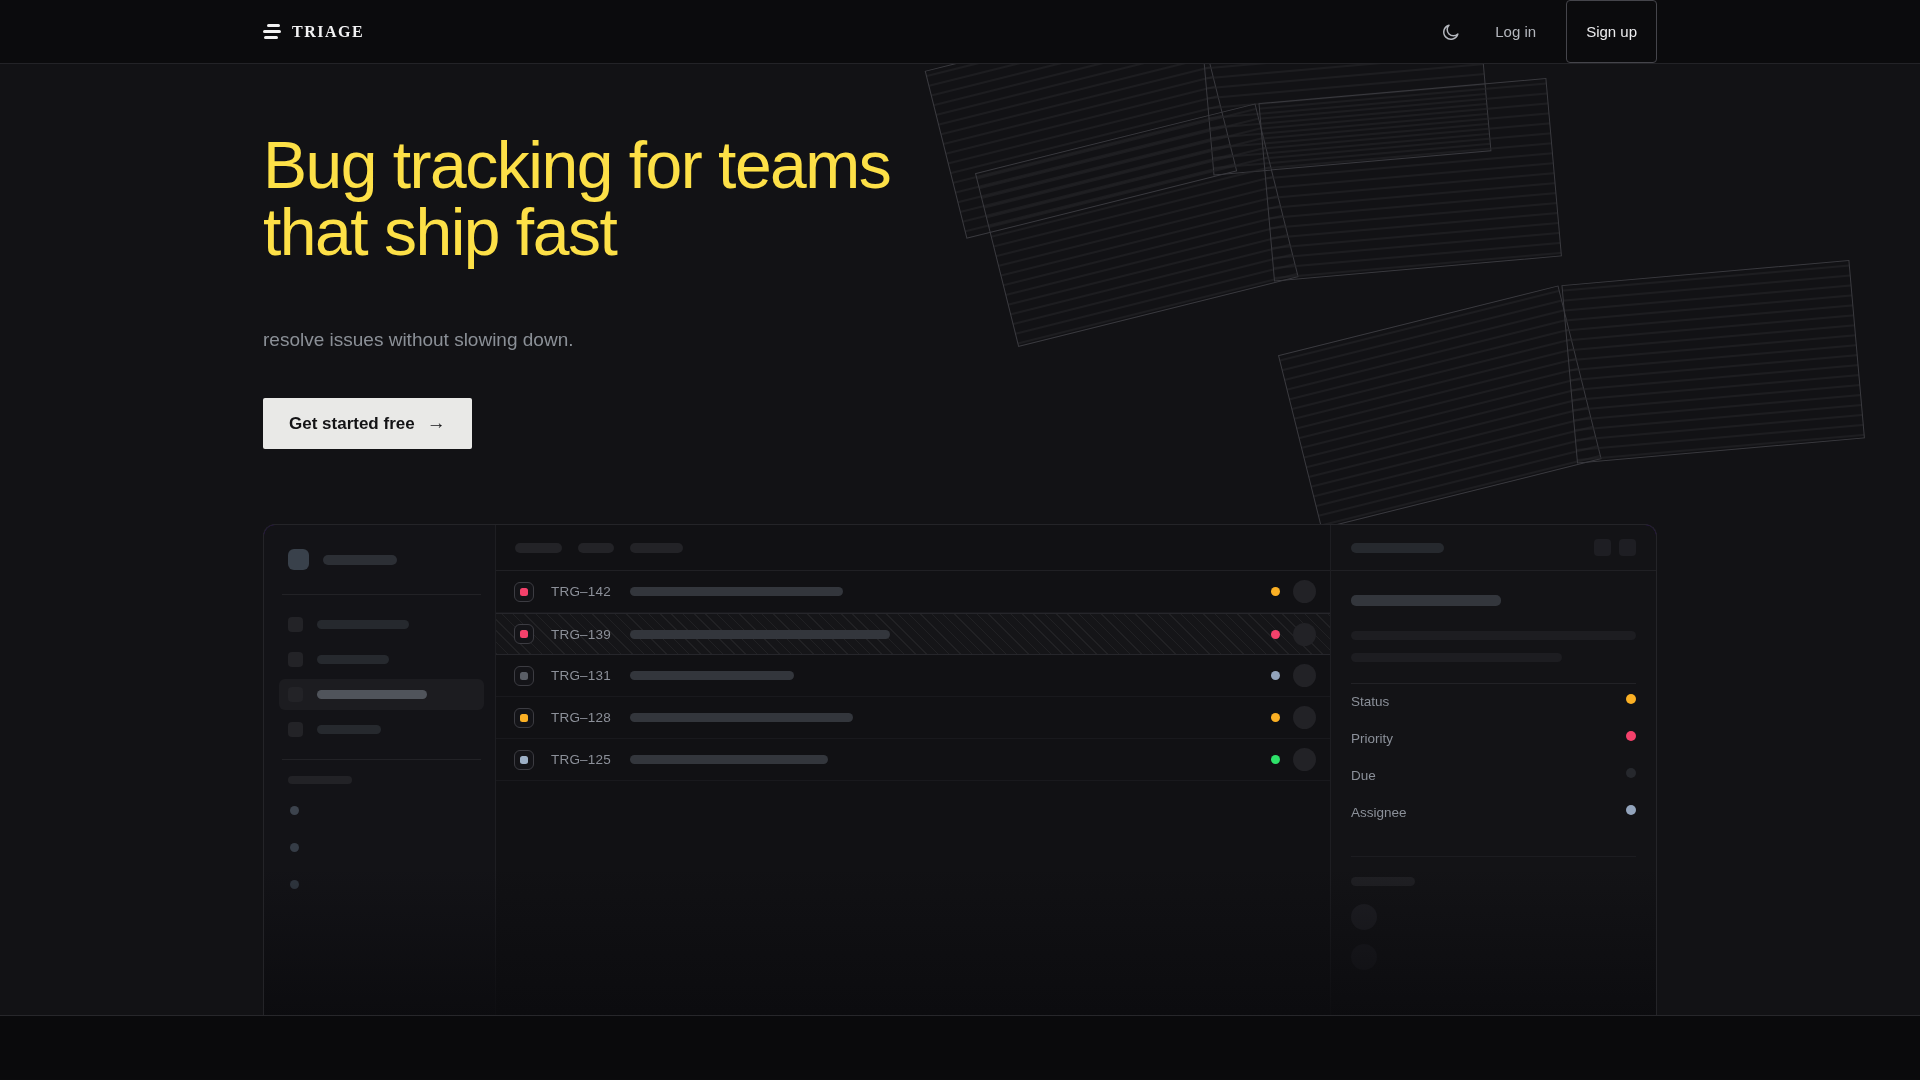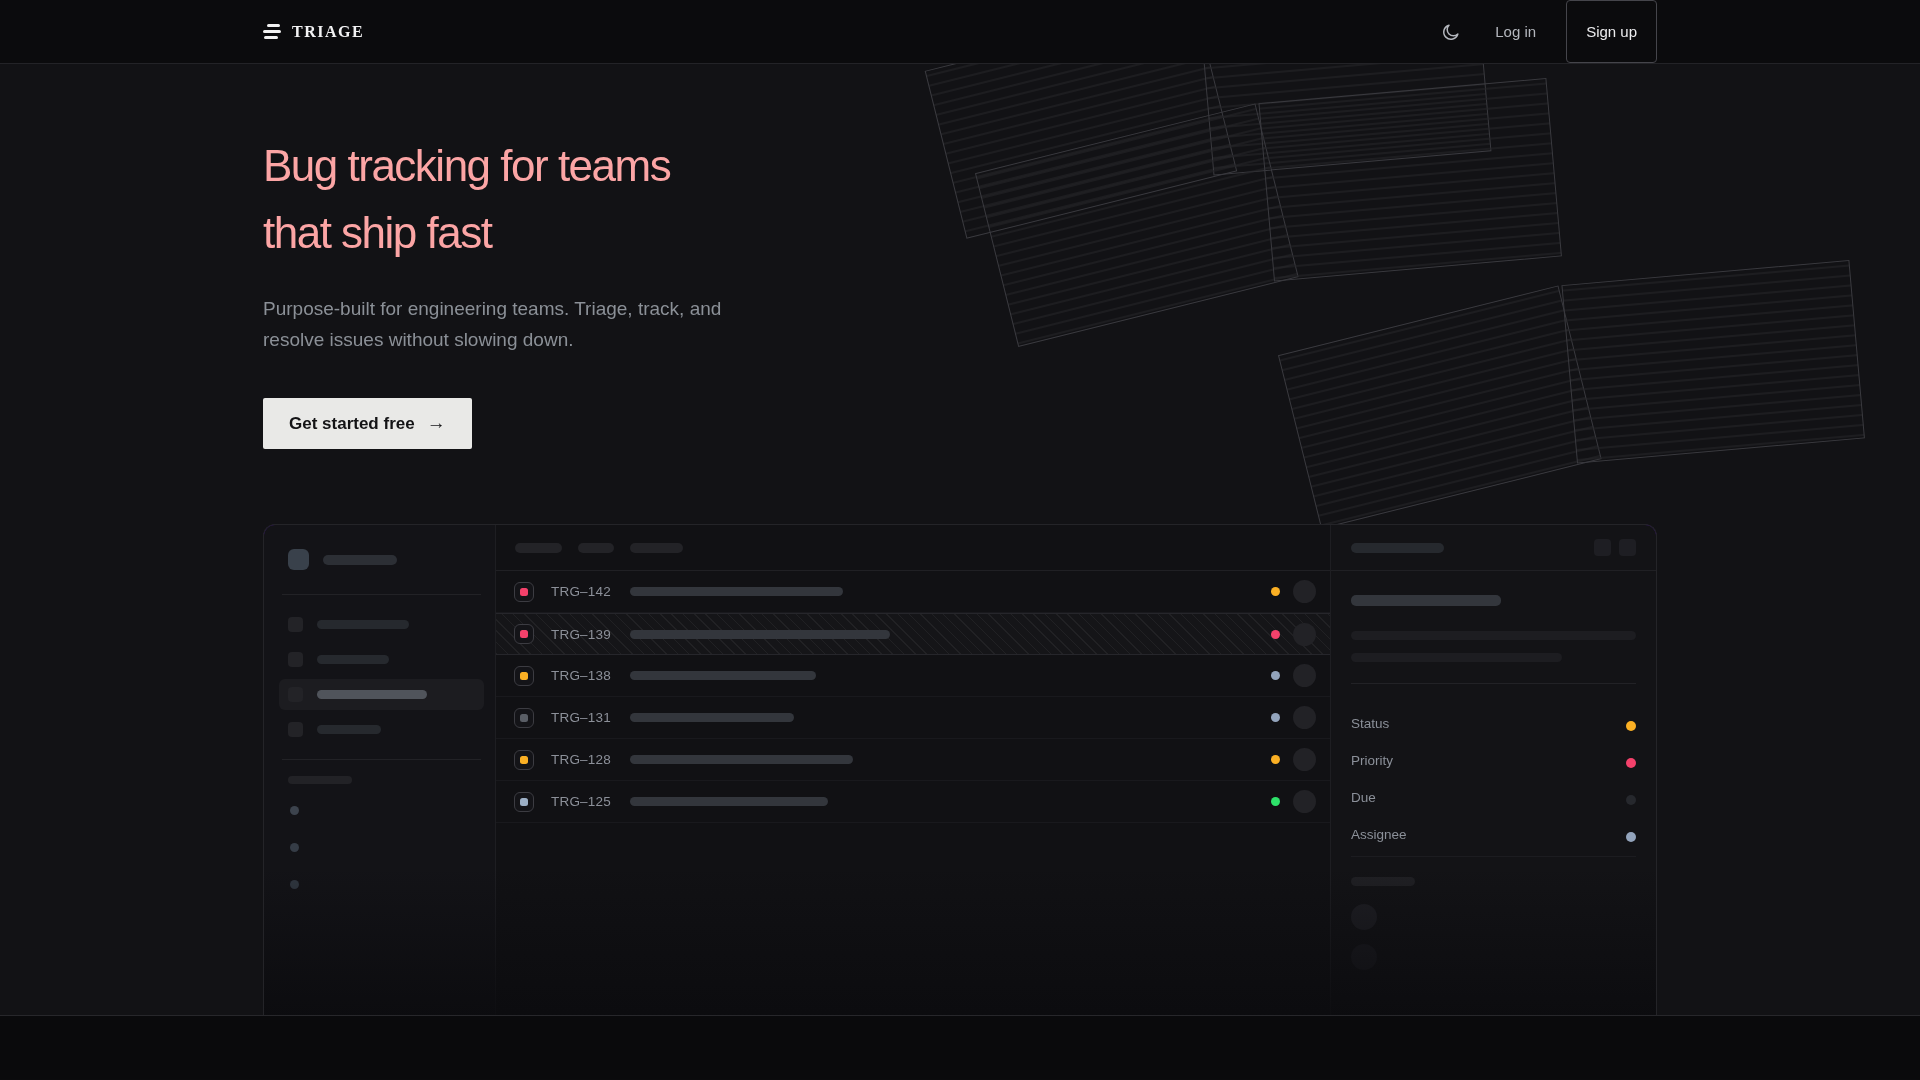--- a/index.html
+++ b/index.html
@@ -23,21 +23,21 @@
   .login-link { color:#b4b7bd; font-size:15px; cursor:pointer; }
   .signup-btn { background:transparent; border:1px solid #45454b; color:#ececee;
     font-size:15px; font-weight:500; padding:22px 19px; border-radius:4px; cursor:pointer;
     font-family:"Liberation Sans", sans-serif; }
 
   
   .hero { position:relative; height:952px; background:#121215; overflow:hidden;
     border-bottom:1px solid #27272b; }
   .wire-bg { position:absolute; inset:0; z-index:0; pointer-events:none; }
   .hero-content { position:relative; z-index:1; width:1394px; margin:0 auto; }
-  .headline { position:absolute; left:0; top:68px; color:#fca5a5; font-size:44px;
+  .headline { position:absolute; left:0; top:68px; color:#fde047; font-size:66px;
     font-weight:500; line-height:67px; letter-spacing:-1.5px; }
   .subtitle { position:absolute; left:0; top:229px; color:#8b9097; font-size:19px;
     line-height:31px; font-weight:400; }
   .cta-btn { position:absolute; left:0; top:334px; background:#e9e9e7; color:#141416;
     border:none; border-radius:2px; font-size:17px; font-weight:600; padding:0 26px;
     height:51px; display:flex; align-items:center; gap:12px; cursor:pointer;
     font-family:"Liberation Sans", sans-serif; }
   .cta-arrow { font-size:19px; font-weight:400; position:relative; top:-1px; }
 
   
@@ -94,21 +94,21 @@
   .panel-header { height:46px; flex:none; display:flex; align-items:center;
     padding:0 20px; border-bottom:1px solid #202024; }
   .panel-header .sk { width:93px; background:#26292e; }
   .ph-actions { margin-left:auto; display:flex; gap:8px; }
   .ph-sq { width:17px; height:17px; border-radius:4px; background:#1e1e23; }
   .panel-body { padding:24px 20px 0 20px; }
   .p-title { width:150px; height:11px; border-radius:5px; background:#33363c; margin-bottom:25px; }
   .p-line { height:9px; border-radius:4.5px; background:#1d1d21; margin-bottom:13px; }
   .p-line.full { width:100%; } .p-line.short { width:74%; margin-bottom:0; }
   .p-div { height:1px; background:#222226; margin:21px 0 10px 0; }
-  .field-row { height:37px; display:flex; align-items:flex-end; }
+  .field-row { height:37px; display:flex; align-items:flex-start; }
   .field-label { color:#8b9099; font-size:13.5px; }
   .field-dot { margin-left:auto; width:10px; height:10px; border-radius:50%; }
   .p-div2 { height:1px; background:#1c1c20; margin:14px 0 20px 0; }
   .pf-pill { width:64px; height:9px; border-radius:4.5px; background:#202024; margin-bottom:18px; }
   .pf-circle { width:26px; height:26px; border-radius:50%; background:#1f1f24; margin-bottom:14px; }
   .pf-circle.c2 { background:#1c1c21; }
 
   
   .footer-strip { height:63px; background:#0a0a0c; }
 </style>
@@ -173,21 +173,21 @@
         </g>
     </g>
   </svg>
 
   <div class="hero-content">
     <h1 class="headline">
       <span>Bug tracking for teams</span><br>
       <span>that ship fast</span>
     </h1>
     <p class="subtitle">
-      <span>Purpose-built for engineering teams. Triage, track, and</span><br>
+      <br>
       <span>resolve issues without slowing down.</span>
     </p>
     <button class="cta-btn">
       <span>Get started free</span>
       <span class="cta-arrow">→</span>
     </button>
 
     <div class="mockup">
 
       <aside class="m-side">
@@ -243,31 +243,20 @@
                 <i style="background: rgb(244, 65, 107);"></i>
               </span>
     <span class="issue-id">TRG–139</span>
     <span class="title-bar" style="width: 260px;"></span>
     <span class="row-right">
       <span class="status-dot" style="background: rgb(244, 65, 107);"></span>
       <span class="row-avatar"></span>
     </span>
   </div>
 
-  <div class="issue-row">
-    <span class="issue-icon">
-                <i style="background: rgb(251, 176, 36);"></i>
-              </span>
-    <span class="issue-id">TRG–138</span>
-    <span class="title-bar" style="width: 186px;"></span>
-    <span class="row-right">
-      <span class="status-dot" style="background: rgb(147, 164, 188);"></span>
-      <span class="row-avatar"></span>
-    </span>
-  </div>
 
 
   <div class="issue-row">
     <span class="issue-icon">
                 <i style="background: rgb(90, 94, 102);"></i>
               </span>
     <span class="issue-id">TRG–131</span>
     <span class="title-bar" style="width: 164px;"></span>
     <span class="row-right">
       <span class="status-dot" style="background: rgb(147, 164, 188);"></span>

